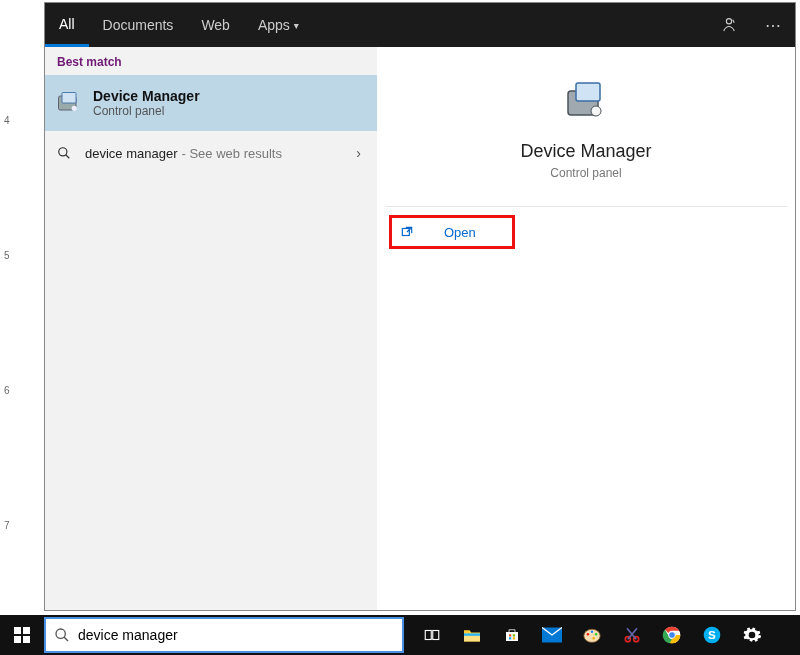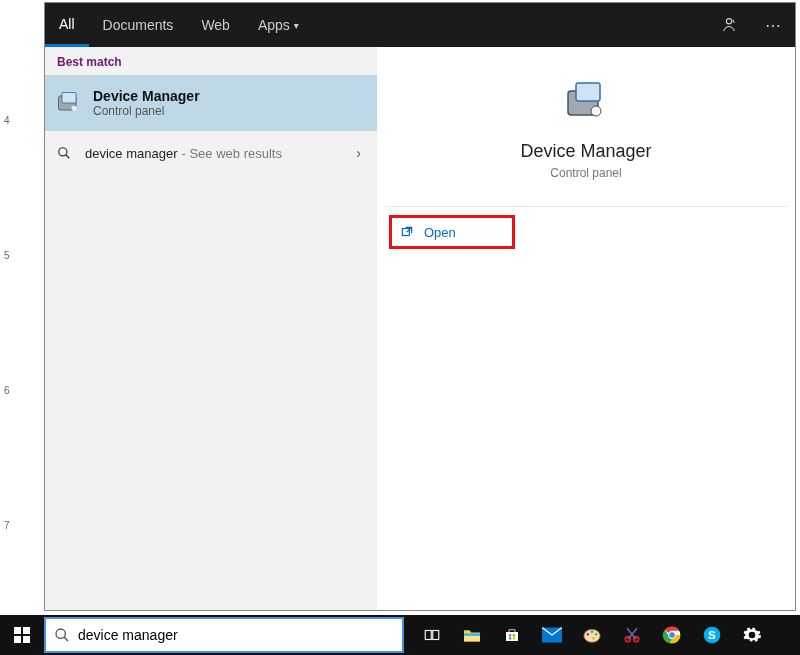--- a/index.html
+++ b/index.html
@@ -36,21 +36,21 @@
   .web-row .hint { color: #777; font-size: 13px; margin-left: 4px; }
   .web-row .arrow { margin-left: auto; color: #555; font-size: 14px; padding-right: 4px; }
 
   
   .right { flex: 1; background: #fff; display: flex; flex-direction: column; }
   .preview-card { margin: 8px 8px 0 8px; background: #fff; display: flex; flex-direction: column; align-items: center; padding-top: 22px; padding-bottom: 14px; }
   .big-icon { width: 48px; height: 48px; margin-bottom: 16px; display:flex; align-items:center; justify-content:center; }
   .preview-title { font-size: 18px; color: #222; font-weight: 400; }
   .preview-sub { font-size: 12px; color: #777; margin-top: 4px; }
   .divider { height: 1px; background: #e6e6e6; margin: 12px 8px 0 8px; }
-  .open-btn { margin: 8px 0 11px 12px; width: 126px; height: 34px; border: 3px solid #e11; display: flex; align-items: center; padding-left: 8px; color: #0066cc; font-size: 13px; cursor: pointer; }
+  .open-btn { margin: 8px 0 11px 12px; width: 126px; height: 34px; border: 3px solid #e11; display: flex; align-items: center; padding-left: 8px; color: #0066cc; font-size: 13px; cursor: pointer; gap: 20px; }
   .open-btn .oicn { width: 16px; margin-right: 8px; color:#0066cc; }
 
   
   .taskbar { position: absolute; left: 0; bottom: 0; width: 800px; height: 40px; background: #111; display: flex; align-items: stretch; z-index: 3; }
   .start-btn { width: 44px; display: flex; align-items: center; justify-content: center; color: #fff; }
   .search-box { width: 360px; background: #fff; border: 2px solid #4a90e2; display: flex; align-items: center; padding: 0 8px; margin: 2px 0; }
   .search-box .sicn2 { color: #555; margin-right: 8px; }
   .search-box input { border: none; outline: none; font-size: 14px; flex: 1; height: 100%; }
   .tray-gap { width: 8px; }
   .tray { flex: 1; display: flex; align-items: center; }

